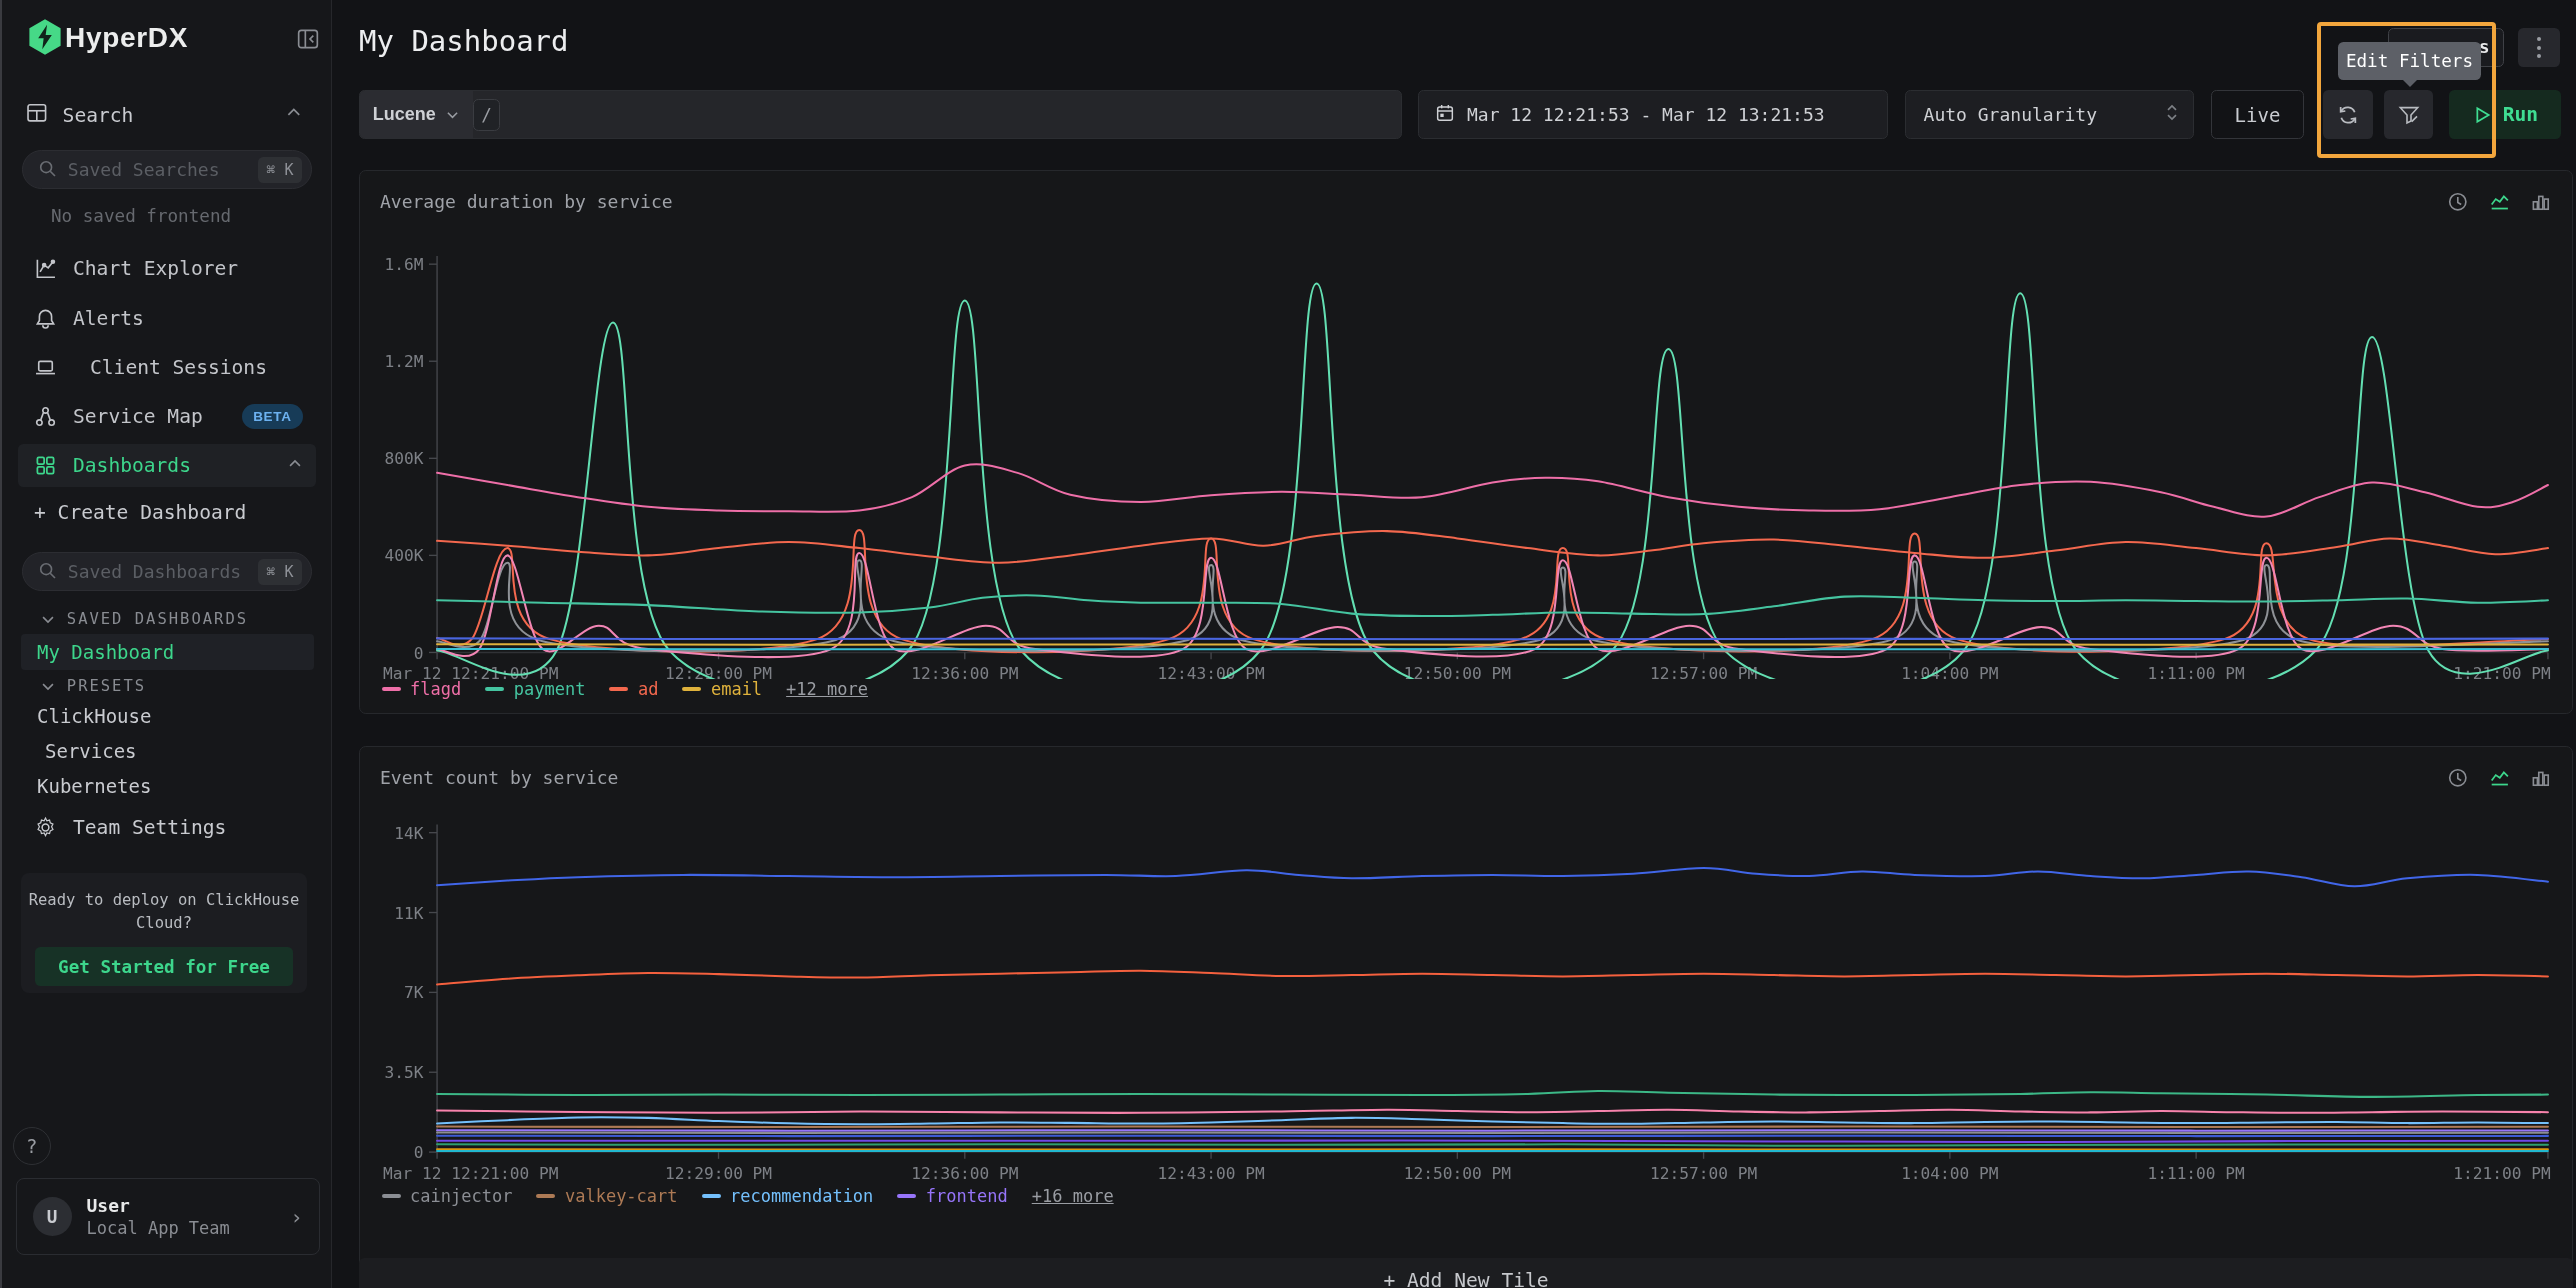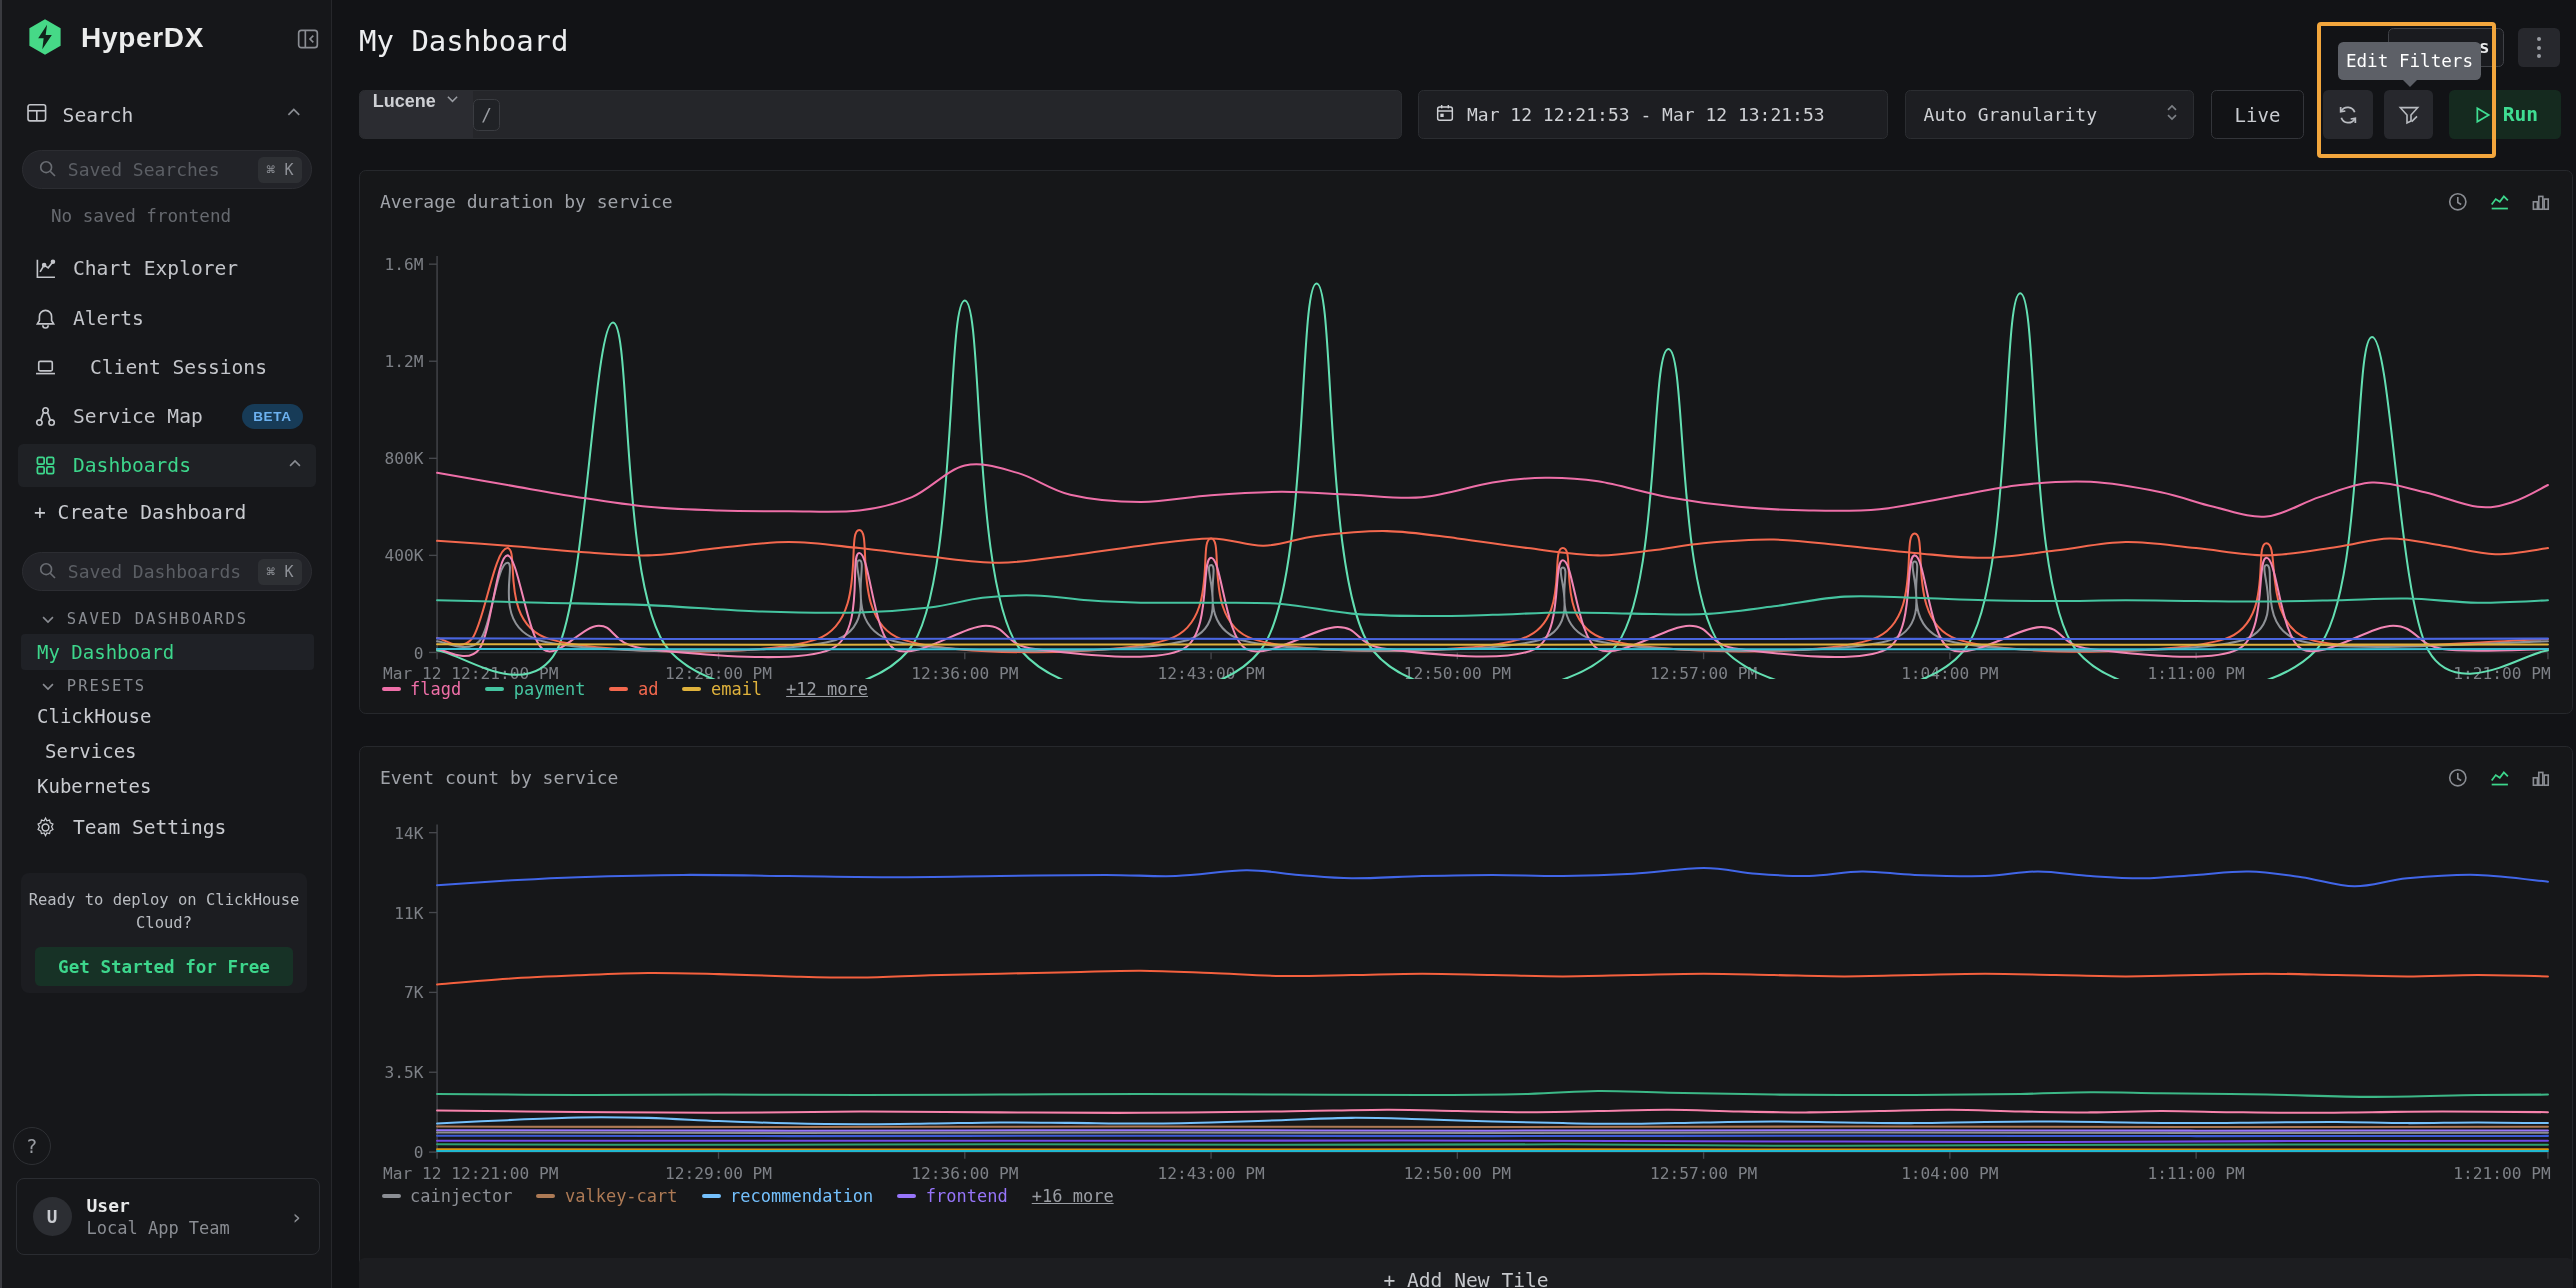--- a/index.html
+++ b/index.html
@@ -8,21 +8,21 @@
     background:#121316;
     font-family:"DejaVu Sans Mono","Liberation Mono",monospace;
     color:#c3c5ca;
     position:relative;
     border-left:2px solid #3a3b40;
   }
 
   
   .sidebar { position:absolute; left:0; top:0; width:330px; height:1289px;
     background:#16171a; border-right:1.4px solid #26272b; }
-  .logo-row { position:absolute; left:24px; top:17.6px; display:flex; align-items:center; gap:17px; }
+  .logo-row { position:absolute; left:24px; top:17.6px; display:flex; align-items:center; gap:1px; }
   .logo-text { font-family:"Liberation Sans",sans-serif; font-weight:bold; font-size:28px; color:#eceded; letter-spacing:0.7px; }
   .collapse-btn { position:absolute; left:294px; top:27px; width:24px; height:24px; color:#8a8d93; cursor:pointer; }
   .nav-header { position:absolute; left:24px; top:96px; width:286px; height:38px; display:flex; align-items:center; gap:15px; font-size:19.6px; color:#c9cbd0; }
   .nav-header .chev { margin-left:auto; margin-right:9.5px; }
   .pill-input { position:absolute; left:20px; width:290px; height:39px; background:#222328; border:1.4px solid #2c2d32;
     border-radius:19.6px; display:flex; align-items:center; padding:0 9.5px 0 15px; gap:10.8px; }
   .pill-input .ph { color:#5b5e64; font-size:18px; flex:1; }
   .kbd { background:#2e3034; color:#8f9298; font-size:15px; border-radius:5.4px; padding:4px 8px; }
   .muted-note { position:absolute; left:49px; top:206px; font-size:17.6px; color:#66696f; }
   .nav-item { position:absolute; left:16px; width:298px; height:43px; border-radius:5.4px;
@@ -48,21 +48,21 @@
   .avatar { width:39px; height:39px; border-radius:50%; background:#2c2e33; color:#c9cbd0; font-size:17.6px;
     display:flex; align-items:center; justify-content:center; font-weight:bold; }
   .user-name { font-size:18px; font-weight:bold; color:#e8e9ea; }
   .user-team { font-size:17px; color:#8a8d93; margin-top:2.7px; }
   .user-card .chev { margin-left:auto; color:#8a8d93; font-size:20px; }
 
   
   .page-title { position:absolute; left:357px; top:24px; font-size:29px; color:#ecedef; }
   .tbx { position:absolute; top:90px; height:49px; }
   .searchbox { left:357px; width:1043px; background:#25262a; border:1.4px solid #2b2d31; border-radius:5.4px; display:flex; align-items:center; overflow:hidden; }
-  .lucene-seg { width:113px; height:100%; background:#2b2c31; display:flex; justify-content:center; gap:9.5px;
+  .lucene-seg { width:113px; height:100%; background:#2b2c31; display:flex; align-items:center; justify-content:center; gap:9.5px;
     font-family:"Liberation Sans",sans-serif; font-weight:bold; font-size:18px; color:#ced0d4; cursor:pointer; }
   .search-ph { flex:1; padding-left:19px; font-size:18px; color:#5b5e64; }
   .slash-key { margin-right:10.8px; width:27px; height:32px; border:1.4px solid #3a3c41; border-radius:5.4px; background:#202226;
     color:#9a9da3; font-size:17.6px; display:flex; align-items:center; justify-content:center; }
   .datebox { left:1416px; width:470px; background:#1d1e22; border:1.4px solid #2b2d31; border-radius:5.4px;
     display:flex; align-items:center; gap:12px; padding:0 16px; font-size:18px; color:#cfd1d5; cursor:pointer; }
   .granbox { left:1903px; width:289px; background:#1d1e22; border:1.4px solid #2b2d31; border-radius:5.4px;
     display:flex; align-items:center; padding:0 13.5px 0 17.6px; font-size:18px; color:#cfd1d5; cursor:pointer; }
   .granbox .sel-arrows { margin-left:auto; color:#7d8086; }
   .livebtn { left:2209px; width:93px; background:transparent; border:1.4px solid #33353a; border-radius:5.4px;

